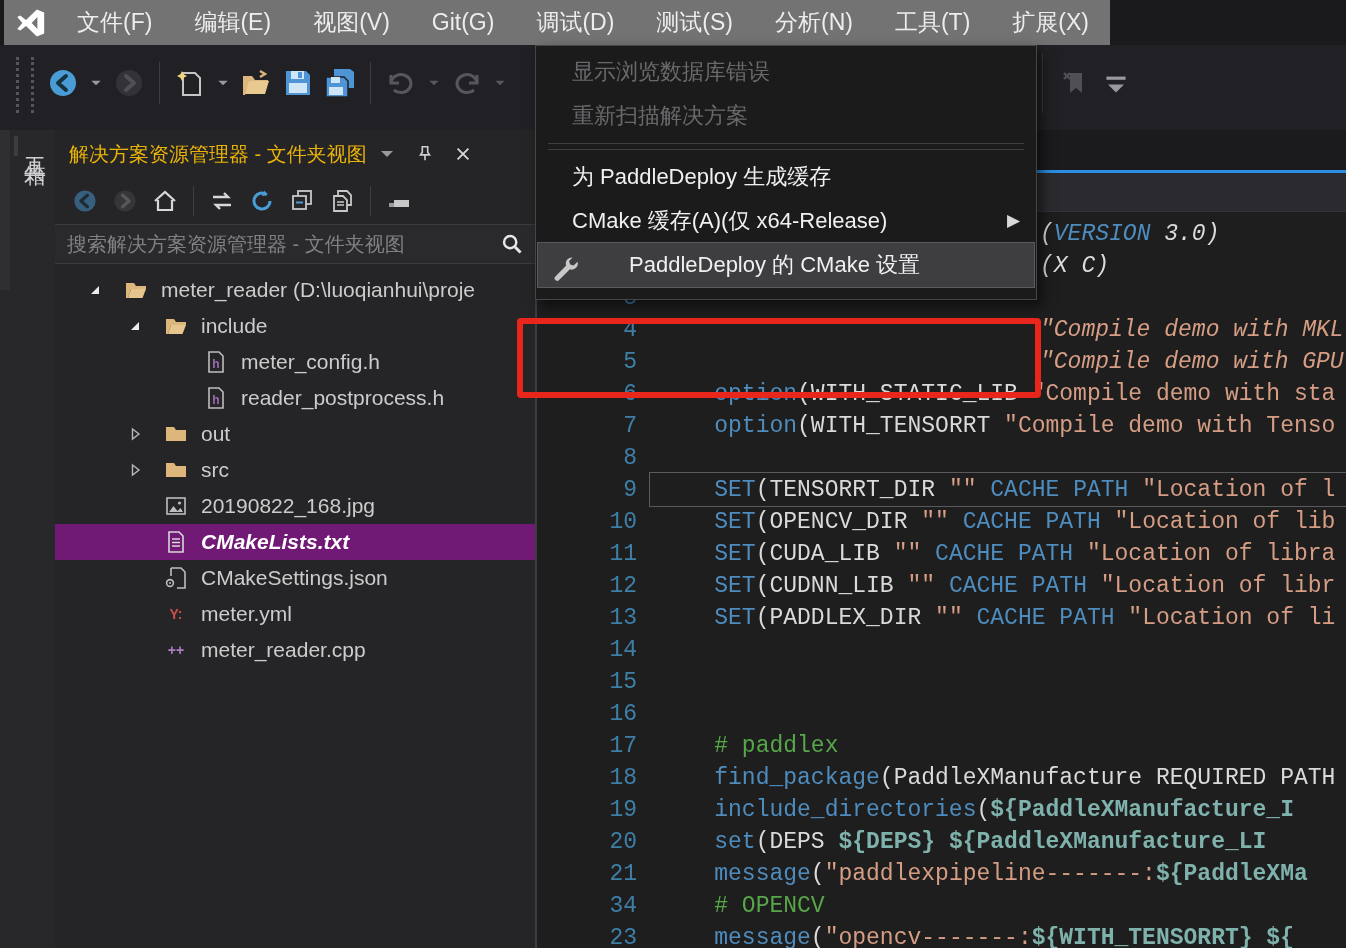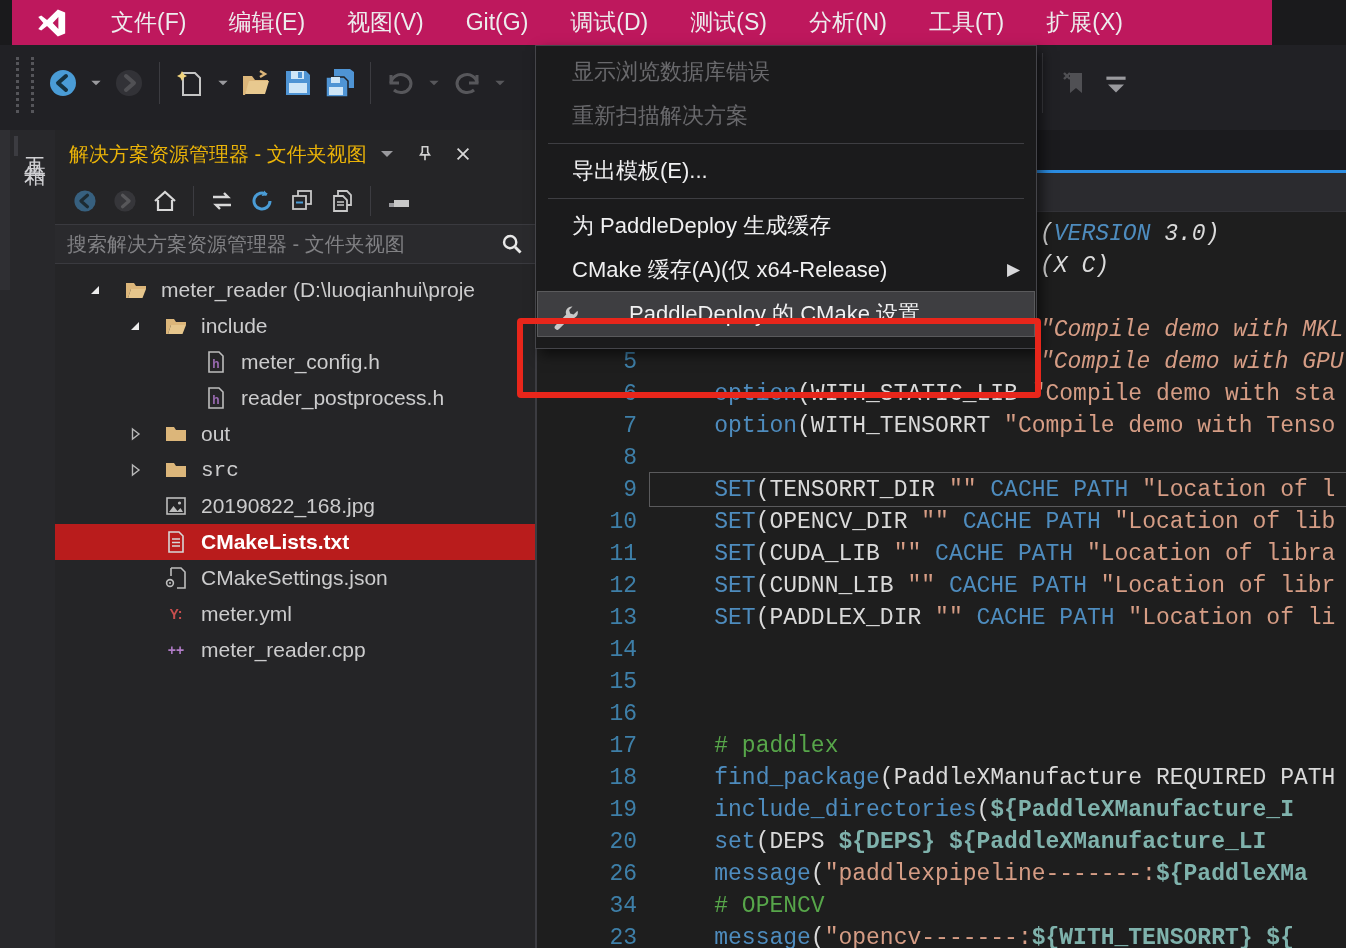--- a/index.html
+++ b/index.html
@@ -1,19 +1,19 @@
 <!DOCTYPE html>
 <html><head>
 <meta charset="utf-8">
 <style>
   html,body{margin:0;padding:0;background:#141415;}
   #stage{position:relative;width:1346px;height:948px;overflow:hidden;background:#1a1a1c;
          font-family:"Liberation Sans","DejaVu Sans",sans-serif;-webkit-font-smoothing:antialiased;}
   
-  #menubar{position:absolute;left:12px;top:0;width:1260px;height:45px;background:#be185d;display:flex;align-items:stretch;}
+  #menubar{position:absolute;left:4px;top:0;width:1106px;height:45px;background:#737373;display:flex;align-items:stretch;}
   #vs-logo{width:78px;display:flex;align-items:center;justify-content:center;}
   #vs-logo svg{width:38px;height:34px;}
   .mb-item{display:flex;align-items:center;padding:0 21px;font-size:23px;color:#ededee;cursor:default;white-space:nowrap;}
   .mb-item.open{background:#28282c;}
   
   #main-toolbar{position:absolute;left:0;top:45px;width:1346px;height:85px;background:#212125;display:flex;align-items:flex-start;}
   #toolbar-grip{width:12px;height:56px;margin:12px 8px 0 16px;border-left:3px dotted #55555a;border-right:3px dotted #55555a;}
   .tb-row{display:flex;align-items:center;height:60px;margin-top:8px;}
   .tb-ico{width:36px;height:36px;margin:0 3px;display:flex;align-items:center;justify-content:center;}
   .tb-ico svg{width:32px;height:32px;}
@@ -36,21 +36,21 @@
   #se-toolbar{height:46px;display:flex;align-items:center;padding:0 10px;}
   .se-ico{width:30px;height:30px;margin:0 5px;display:flex;align-items:center;justify-content:center;}
   .se-ico svg{width:26px;height:26px;}
   .se-ico.disabled{opacity:.5;}
   .se-sep{width:1px;height:30px;background:#3c3c41;margin:0 8px;}
   #se-search{height:38px;margin:0;border-top:1px solid #3a3a3f;border-bottom:1px solid #3a3a3f;background:#2a2a2d;display:flex;align-items:center;padding:0 12px;}
   #se-search-text{flex:1;color:#818184;font-size:20px;white-space:nowrap;overflow:hidden;}
   #se-search .mag{width:22px;height:22px;}
   #tree{padding-top:8px;}
   .tree-row{height:36px;display:flex;align-items:center;font-size:21px;color:#cccccd;white-space:nowrap;}
-  .tree-row.selected{background:#b91c1c;color:#ffffff;font-weight:bold;}
+  .tree-row.selected{background:#701a75;color:#ffffff;font-weight:bold;font-style:italic;}
   .tw-arrow{width:26px;height:26px;flex:0 0 26px;margin-right:15px;display:flex;align-items:center;justify-content:center;}
   .tw-arrow svg{width:16px;height:16px;}
   .tw-icon{width:26px;height:26px;flex:0 0 26px;margin-right:12px;display:flex;align-items:center;justify-content:center;}
   .tw-icon svg{width:24px;height:24px;}
   
   #editor{position:absolute;left:537px;top:130px;width:809px;height:818px;background:#1e1e1e;overflow:hidden;}
   #tab-well{height:40px;background:#1b1b1e;}
   #tab-underline{height:3px;background:#2b8de3;}
   #breadcrumb{height:39px;background:#2b2b2f;border-bottom:1px solid #333338;box-sizing:border-box;}
   #code-area{position:relative;height:736px;padding-top:6px;font-family:"Liberation Mono","DejaVu Sans Mono",monospace;font-size:23px;line-height:32px;}
@@ -336,21 +336,21 @@
               <path d="M5.5 3l6.5 5-6.5 5z" fill="none" stroke="#b8b8b8" stroke-width="1.4"></path>
             </svg>
           </span>
           <span class="tw-icon">
             <svg viewBox="0 0 24 24">
               <path d="M2 5h8l2 3h10v11H2z" fill="#dcb67a"></path>
             </svg>
           </span>
           <span>out</span>
         </div>
-        <div class="tree-row" style="padding-left: 67px; font-family: Liberation Mono, monospace;">
+        <div class="tree-row" style="padding-left: 67px;">
           <span class="tw-arrow">
             <svg viewBox="0 0 16 16">
               <path d="M5.5 3l6.5 5-6.5 5z" fill="none" stroke="#b8b8b8" stroke-width="1.4"></path>
             </svg>
           </span>
           <span class="tw-icon">
             <svg viewBox="0 0 24 24">
               <path d="M2 5h8l2 3h10v11H2z" fill="#dcb67a"></path>
             </svg>
           </span>
@@ -430,38 +430,37 @@
           <div class="code-row"><span class="ln">11</span><span class="code-text"><span class="tk-plain">    </span><span class="tk-kw">SET</span><span class="tk-plain">(</span><span class="tk-id">CUDA_LIB </span><span class="tk-str">"" </span><span class="tk-kw">CACHE PATH </span><span class="tk-str">"Location of libra</span></span></div>
           <div class="code-row"><span class="ln">12</span><span class="code-text"><span class="tk-plain">    </span><span class="tk-kw">SET</span><span class="tk-plain">(</span><span class="tk-id">CUDNN_LIB </span><span class="tk-str">"" </span><span class="tk-kw">CACHE PATH </span><span class="tk-str">"Location of libr</span></span></div>
           <div class="code-row"><span class="ln">13</span><span class="code-text"><span class="tk-plain">    </span><span class="tk-kw">SET</span><span class="tk-plain">(</span><span class="tk-id">PADDLEX_DIR </span><span class="tk-str">"" </span><span class="tk-kw">CACHE PATH </span><span class="tk-str">"Location of li</span></span></div>
           <div class="code-row"><span class="ln">14</span><span class="code-text"></span></div>
           <div class="code-row"><span class="ln">15</span><span class="code-text"></span></div>
           <div class="code-row"><span class="ln">16</span><span class="code-text"></span></div>
           <div class="code-row"><span class="ln">17</span><span class="code-text"><span class="tk-plain">    </span><span class="tk-com"># paddlex</span></span></div>
           <div class="code-row"><span class="ln">18</span><span class="code-text"><span class="tk-plain">    </span><span class="tk-kw">find_package</span><span class="tk-plain">(</span><span class="tk-id">PaddleXManufacture REQUIRED PATH</span></span></div>
           <div class="code-row"><span class="ln">19</span><span class="code-text"><span class="tk-plain">    </span><span class="tk-kw">include_directories</span><span class="tk-plain">(</span><span class="tk-var">${PaddleXManufacture_I</span></span></div>
           <div class="code-row"><span class="ln">20</span><span class="code-text"><span class="tk-plain">    </span><span class="tk-kw">set</span><span class="tk-plain">(</span><span class="tk-id">DEPS </span><span class="tk-var">${DEPS}</span><span class="tk-plain"> </span><span class="tk-var">${PaddleXManufacture_LI</span></span></div>
-          <div class="code-row"><span class="ln">26</span><span class="code-text"><span class="tk-plain">    </span><span class="tk-kw">message</span><span class="tk-plain">(</span><span class="tk-str">"paddlexpipeline-------:</span><span class="tk-var">${PaddleXMa</span></span></div>
+          <div class="code-row"><span class="ln">21</span><span class="code-text"><span class="tk-plain">    </span><span class="tk-kw">message</span><span class="tk-plain">(</span><span class="tk-str">"paddlexpipeline-------:</span><span class="tk-var">${PaddleXMa</span></span></div>
           <div class="code-row"><span class="ln">34</span><span class="code-text"><span class="tk-plain">    </span><span class="tk-com"># OPENCV</span></span></div>
           <div class="code-row"><span class="ln">23</span><span class="code-text"><span class="tk-plain">    </span><span class="tk-kw">message</span><span class="tk-plain">(</span><span class="tk-str">"opencv-------:</span><span class="tk-var">${WITH_TENSORRT}</span><span class="tk-plain"> </span><span class="tk-var">${</span></span></div>
         </div>
       <div id="code-remnants">
           <span class="remnant" style="top: 6px;"><span class="tk-plain">(</span><span class="tk-kw">VERSION</span><span class="tk-plain"> 3.0)</span></span>
           <span class="remnant" style="top: 38px;"><span class="tk-plain">(X C)</span></span>
           <span class="remnant" style="top: 102px;"><span class="tk-str">"Compile demo with MKL</span></span>
           <span class="remnant" style="top: 134px;"><span class="tk-str">"Compile demo with GPU</span></span>
         </div>
     </div>
   </div>
 
   <div id="project-menu">
       <div class="menu-item disabled"><span>显示浏览数据库错误</span></div>
       <div class="menu-item disabled"><span>重新扫描解决方案</span></div>
       <div class="menu-sep"></div>
-      <div class="menu-item"><span>导出模板(E)...</span></div>
       <div class="menu-sep"></div>
       <div class="menu-item"><span>为 PaddleDeploy 生成缓存</span></div>
       <div class="menu-item"><span>CMake 缓存(A)(仅 x64-Release)</span><span class="mi-sub">▶</span></div>
       <div class="menu-item highlighted"><span class="mi-wrench"><svg viewBox="0 0 26 26">
             <path d="M20.5 2.5a6 6 0 0 0-6.3 8.1L3.4 21.4a2.6 2.6 0 0 0 3.7 3.7L17.9 14.3a6 6 0 0 0 7.6-7.6l-3.9 3.9-3.4-1.1-1.1-3.4z" fill="#c8c8c8"></path>
           </svg></span><span>PaddleDeploy 的 CMake 设置</span></div>
     </div>
 
   <div id="red-box"></div>
 

